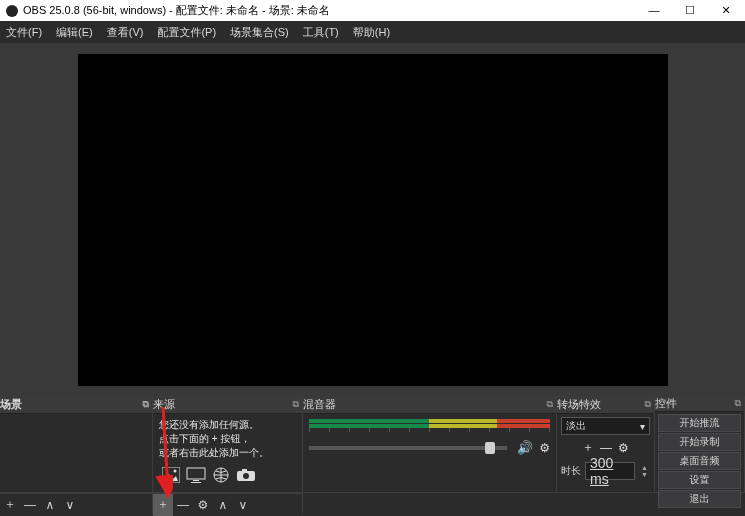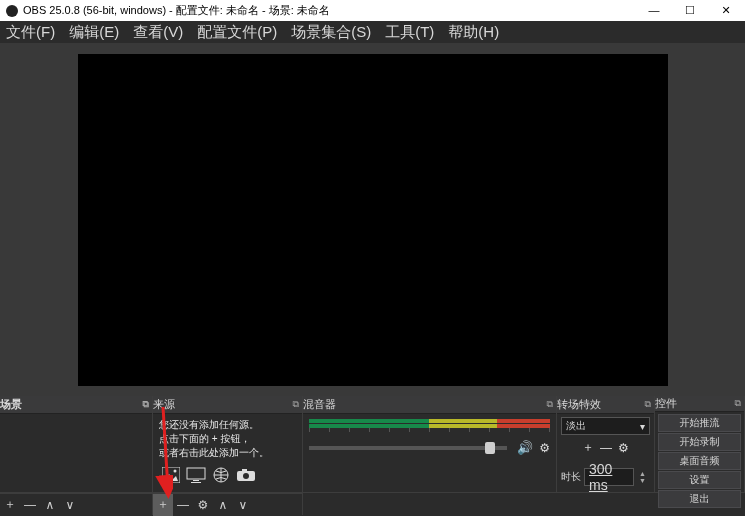--- a/index.html
+++ b/index.html
@@ -3,21 +3,21 @@
 <meta charset="utf-8">
 <style>
   * { margin: 0; padding: 0; box-sizing: border-box; font-family: "Microsoft YaHei", "Segoe UI", Arial, sans-serif; }
   body { background: #2b2b2b; width: 745px; height: 516px; overflow: hidden; font-size: 11px; color: #d8d8d8; }
   .titlebar { background: #fff; color: #000; height: 21px; display: flex; align-items: center; padding: 0 1px 0 6px; }
   .title-icon { width: 12px; height: 12px; background: #222; border-radius: 50%; margin-right: 5px; }
   .title-text { flex: 1; font-size: 11px; }
   .win-btns { display: flex; }
   .win-btn { width: 36px; height: 21px; text-align: center; line-height: 21px; font-size: 11px; }
   .menubar { background: #2b2b2b; height: 22px; display: flex; align-items: center; padding-left: 6px; }
-  .menubar span { margin-right: 14px; font-size: 15px; }
+  .menubar span { margin-right: 14px; font-size: 11px; }
   .preview-area { background: #393939; height: 353px; display: flex; align-items: center; justify-content: center; }
   .preview-canvas { background: #000; width: 590px; height: 332px; }
   .dock-row { display: flex; height: 96px; }
   .panel { background: #2b2b2b; display: flex; flex-direction: column; border-right: 1px solid #3d3d3d; }
   .panel-header { background: #3a3a3b; height: 18px; display: flex; align-items: center; justify-content: center; font-size: 11px; border-bottom: 1px solid #222; }
   .panel-header .pop { margin-left: auto; padding: 0 3px; opacity: .7; font-size: 9px; }
   .panel-body { flex: 1; position: relative; }
   .panel-scenes { width: 153px; font-weight: bold; }
   .panel-sources { width: 150px; }
   .panel-mixer { width: 254px; }
@@ -35,21 +35,21 @@
   .meter-ticks { height: 6px; display:flex; justify-content:space-between; }
   .meter-ticks span { width:1px; background:#555; height:4px; }
   .mixer-ctrl { display:flex; align-items:center; justify-content:flex-end; gap:6px; margin-top:6px; }
   .slider { flex:1; height:4px; background:#555; position:relative; margin-right:4px; }
   .slider-handle { position:absolute; right:12px; top:-4px; width:10px; height:12px; background:#d0d0d0; border-radius:2px; }
   .speaker { font-size:13px; color:#ddd; }
   .gear { font-size:12px; color:#ddd; }
   .trans-body { padding: 3px 4px; }
   .combo { background:#1d1d1d; border:1px solid #555; height:18px; display:flex; align-items:center; padding:0 4px; font-size:10px; justify-content:space-between; }
   .trans-row2 { display:flex; align-items:center; justify-content:center; gap:6px; margin-top:4px; color:#ddd; font-size:12px; }
-  .trans-row3 { display:flex; align-items:center; gap:3px; margin-top:12px; font-size:10px; }
+  .trans-row3 { display:flex; align-items:center; gap:3px; margin-top:6px; font-size:10px;justify-content:space-between; }
   .spin { background:#1d1d1d; border:1px solid #555; height:18px; width:50px; display:flex; align-items:center; padding:0 4px; font-size:14px;text-decoration:underline; }
   .spin-arrows { width:11px; font-size:7px; line-height:7px; color:#aaa; text-align:center; }
   .ctrl-btn { background:#3b3b3d; border:1px solid #4a4a4d; height:18px; margin:1px 3px; display:flex; align-items:center; justify-content:center; font-size:10px; }
   .bottom-strip { height: 22px; background:#2b2b2b; display:flex; border-top:1px solid #3d3d3d; }
   .arrow-svg { width:60px; height:60px; position:absolute; left:105px; top:0px; pointer-events:none; z-index:50; }
 </style>
 </head>
 <body>
 
 <div class="titlebar">

